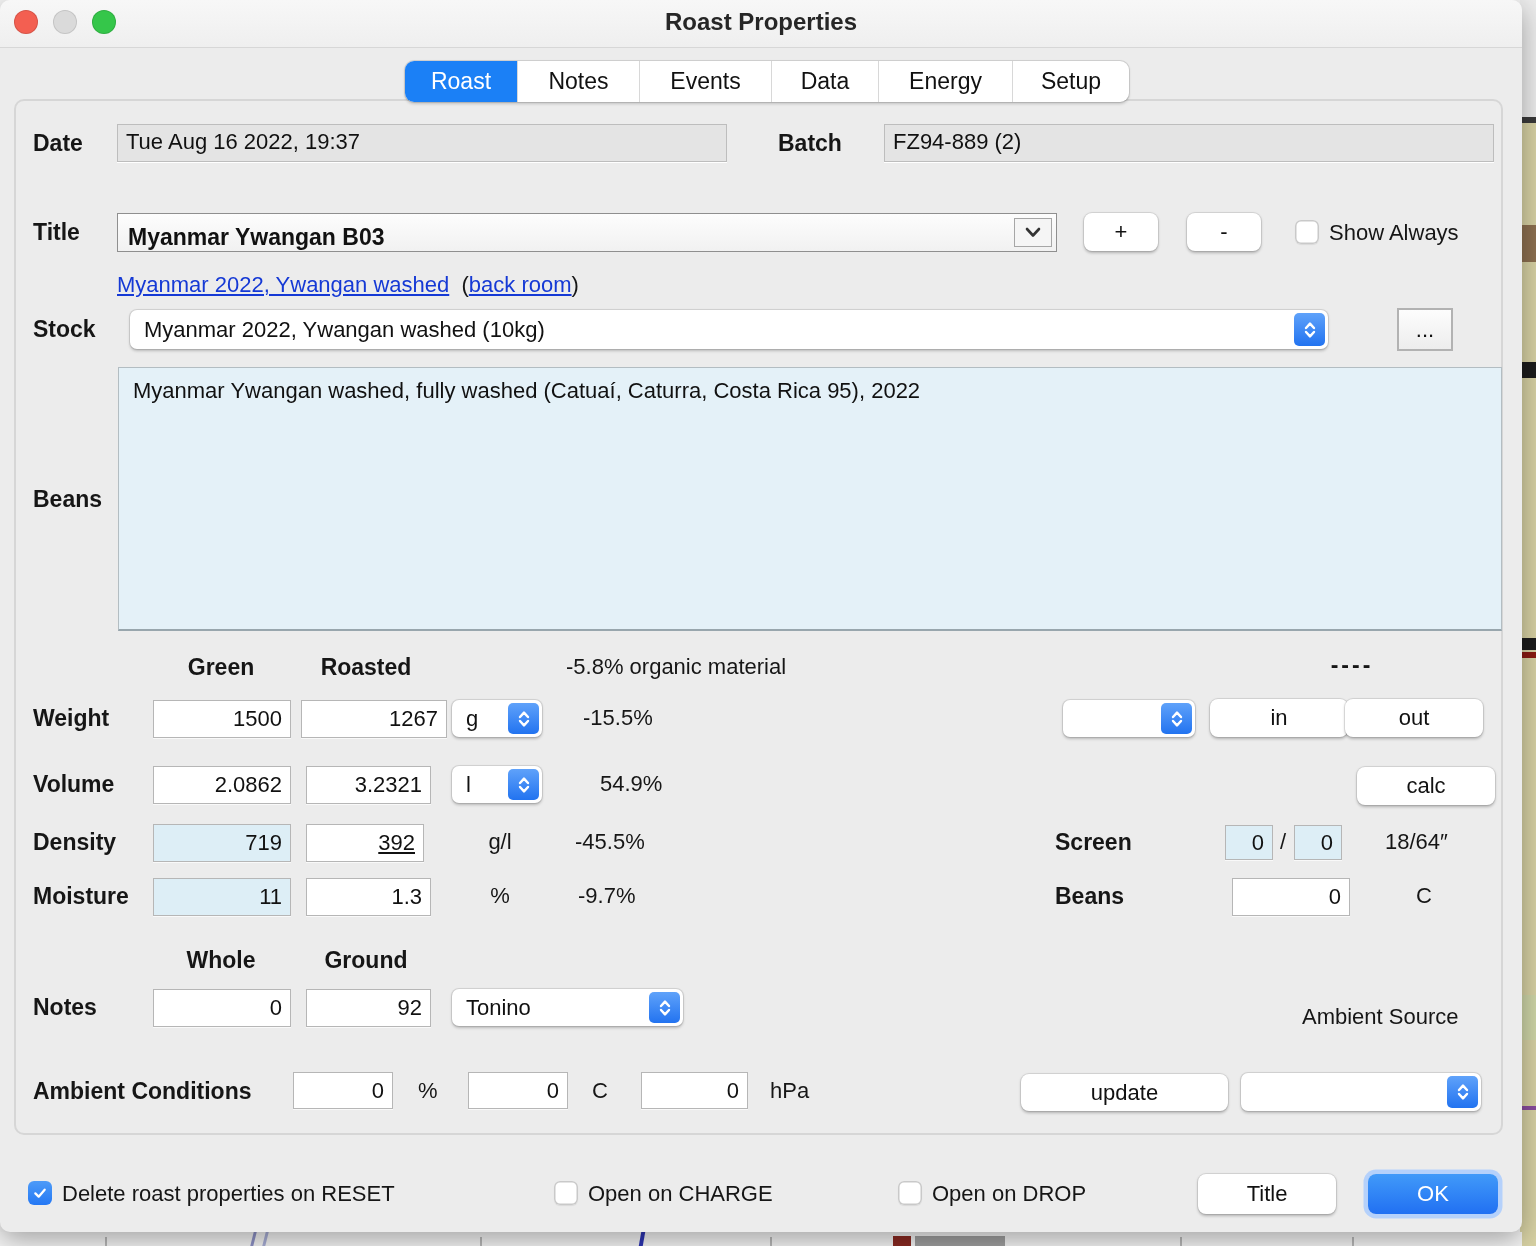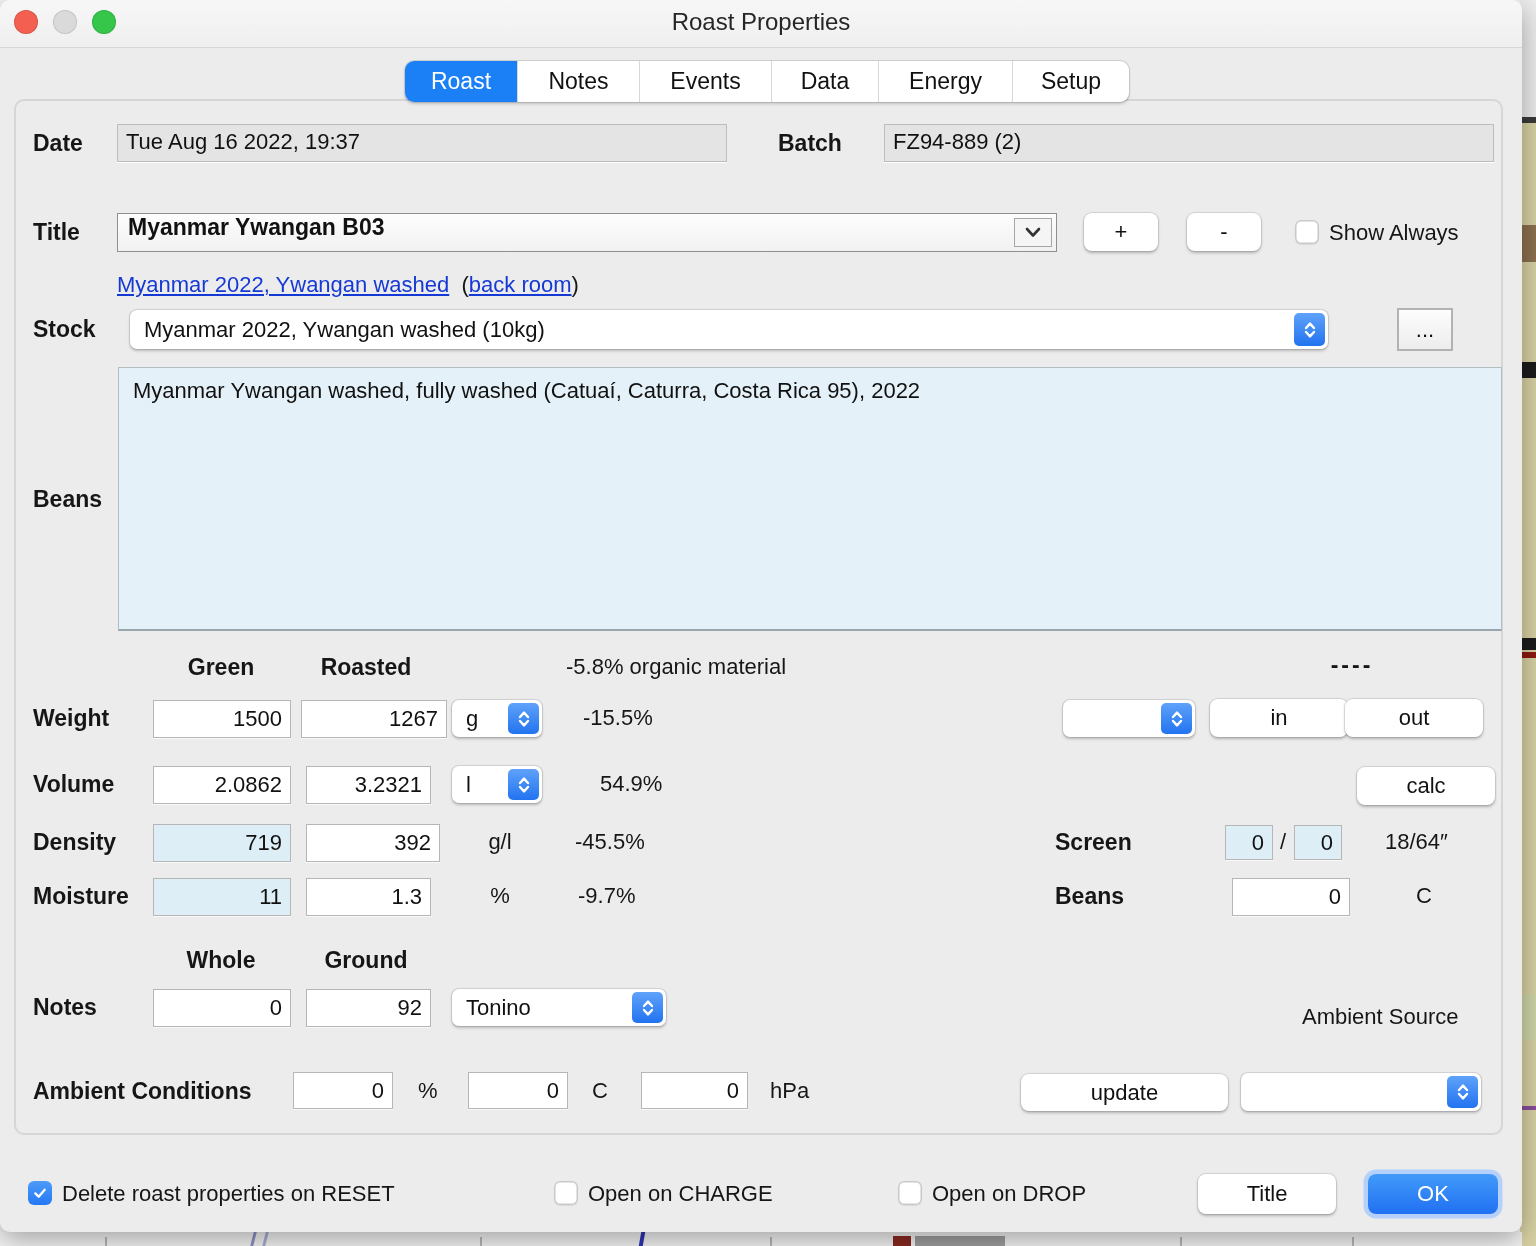--- a/index.html
+++ b/index.html
@@ -14,21 +14,21 @@
     position:absolute;left:0;top:0;width:1522px;height:1232px;
     background:#ececec;border-radius:10px;
     box-shadow:0 8px 28px rgba(0,0,0,.35);
   }
   .titlebar{
     position:absolute;left:0;top:0;right:0;height:47px;
     background:linear-gradient(#f7f7f7,#efefef);
     border-bottom:1px solid #d7d7d7;border-radius:10px 10px 0 0;
   }
   .tl{position:absolute;top:10px;width:24px;height:24px;border-radius:50%;box-sizing:border-box}
-  .wtitle{position:absolute;left:0;right:0;top:8px;text-align:center;font-size:24px;font-weight:400;color:#262626}
+  .wtitle{position:absolute;left:0;right:0;top:8px;text-align:center;font-size:24px;font-weight:700;color:#262626}
   
   .tabbar{
     position:absolute;left:405px;top:61px;height:41px;display:flex;
     background:#fff;border-radius:9px;overflow:hidden;
     box-shadow:0 0 0 1px rgba(0,0,0,.10),0 1.5px 3px rgba(0,0,0,.18);
   }
   .tab{display:flex;align-items:center;justify-content:center;font-size:23px;color:#111;border-left:1px solid #d8d8d8;box-sizing:border-box}
   .tab:first-child{border-left:none}
   .tab.active{background:#1b80f6;color:#fff;border-left:none}
   
@@ -51,21 +51,21 @@
        font-size:22px;color:#111;font-family:inherit;
        box-shadow:0 0 0 1px rgba(0,0,0,.08),0 1.5px 3px rgba(0,0,0,.25);
        display:flex;align-items:center;justify-content:center}
   .btn.ok{background:linear-gradient(#419af9,#2170f2);color:#fff;box-shadow:0 0 0 4.5px #b5d1fb}
   .popup{position:absolute;box-sizing:border-box;background:#fff;border-radius:7px;
          box-shadow:0 0 0 1px rgba(0,0,0,.09),0 1.5px 3px rgba(0,0,0,.22);
          display:flex;align-items:center;font-size:22px;color:#111;padding-left:14px}
   .popup .cap{position:absolute;right:3px;top:3px;bottom:3px;width:31px;border-radius:5px;
               background:linear-gradient(#5fa2fa,#2273f0);display:flex;align-items:center;justify-content:center}
   .combo{position:absolute;box-sizing:border-box;background:linear-gradient(#fdfdfd,#f1f1f1);border:1px solid #8f8f8f;
-         display:flex;align-items:flex-start;font-weight:700;font-size:23px;color:#111;padding-left:10px}
+         display:flex;align-items:flex-end;font-weight:700;font-size:23px;color:#111;padding-left:10px}
   .combo .ccap{position:absolute;right:4px;top:4px;bottom:4px;width:38px;border:1px solid #a6a6a6;box-sizing:border-box;
                background:#f5f5f5;display:flex;align-items:center;justify-content:center}
   .cb{position:absolute;width:24px;height:24px;box-sizing:border-box;border-radius:6px;background:#fff;
       box-shadow:inset 0 0 0 1.5px #c9c9c9,0 1px 1px rgba(0,0,0,.08)}
   .cb.on{background:linear-gradient(#4d9bf8,#2478f4);box-shadow:none;display:flex;align-items:center;justify-content:center}
   .beans{position:absolute;box-sizing:border-box;background:#e4f1f8;border:1px solid #b3bdc2;border-bottom:2px solid #98a6ad;
          font-size:22px;color:#111;padding:8px 14px;font-family:inherit;resize:none;line-height:30px;outline:none}
   .more{position:absolute;box-sizing:border-box;background:linear-gradient(#fdfdfd,#ededed);border:2px solid #b2b2b2;
         font-size:22px;color:#111;display:flex;align-items:center;justify-content:center}
   
@@ -195,21 +195,21 @@
           <path d="M3 8 L7 3.6 L11 8" fill="none" stroke="#fff" stroke-width="2.4" stroke-linecap="round" stroke-linejoin="round"></path>
           <path d="M3 12 L7 16.4 L11 12" fill="none" stroke="#fff" stroke-width="2.4" stroke-linecap="round" stroke-linejoin="round"></path>
         </svg>
     </span>
   </div>
   <div class="txt" style="left:600px;top:769px">54.9%</div>
   <button class="btn" style="left:1357px;top:767px;width:138px;height:38px">calc</button>
 
   <div class="lbl" style="left:33px;top:827px">Density</div>
   <input class="inp blue" style="left: 153px; top: 824px; width: 138px;" value="719">
-  <input class="inp" style="left: 306px; top: 824px; width: 134px;" value="392">
+  <input class="inp" style="left: 306px; top: 824px; width: 118px; text-decoration: underline;" value="392">
   <div class="txt ctr" style="left:470px;top:827px;width:60px">g/l</div>
   <div class="txt" style="left:575px;top:827px">-45.5%</div>
   <div class="lbl" style="left:1055px;top:827px">Screen</div>
   <input class="inp blue" style="left: 1225px; top: 825px; width: 48px; height: 35px;" value="0">
   <div class="txt" style="left:1280px;top:827px">/</div>
   <input class="inp blue" style="left: 1294px; top: 825px; width: 48px; height: 35px;" value="0">
   <div class="txt" style="left:1385px;top:827px">18/64″</div>
 
   <div class="lbl" style="left:33px;top:881px">Moisture</div>
   <input class="inp blue" style="left: 153px; top: 878px; width: 138px;" value="11">
@@ -219,21 +219,21 @@
   <div class="lbl" style="left:1055px;top:881px">Beans</div>
   <input class="inp" style="left: 1232px; top: 878px; width: 118px;" value="0">
   <div class="txt" style="left:1416px;top:881px">C</div>
 
   <div class="lbl ctr" style="left:160px;top:945px;width:122px">Whole</div>
   <div class="lbl ctr" style="left:300px;top:945px;width:132px">Ground</div>
 
   <div class="lbl" style="left:33px;top:992px">Notes</div>
   <input class="inp" style="left: 153px; top: 989px; width: 138px;" value="0">
   <input class="inp" style="left: 306px; top: 989px; width: 125px;" value="92">
-  <div class="popup" style="left:452px;top:989px;width:214px;height:37px">
+  <div class="popup" style="left:452px;top:989px;width:231px;height:37px">
     <span>Tonino</span>
     <span class="cap">
       <svg width="14" height="20" viewBox="0 0 14 20">
           <path d="M3 8 L7 3.6 L11 8" fill="none" stroke="#fff" stroke-width="2.4" stroke-linecap="round" stroke-linejoin="round"></path>
           <path d="M3 12 L7 16.4 L11 12" fill="none" stroke="#fff" stroke-width="2.4" stroke-linecap="round" stroke-linejoin="round"></path>
         </svg>
     </span>
   </div>
   <div class="txt" style="left:1302px;top:1002px">Ambient Source</div>
 

